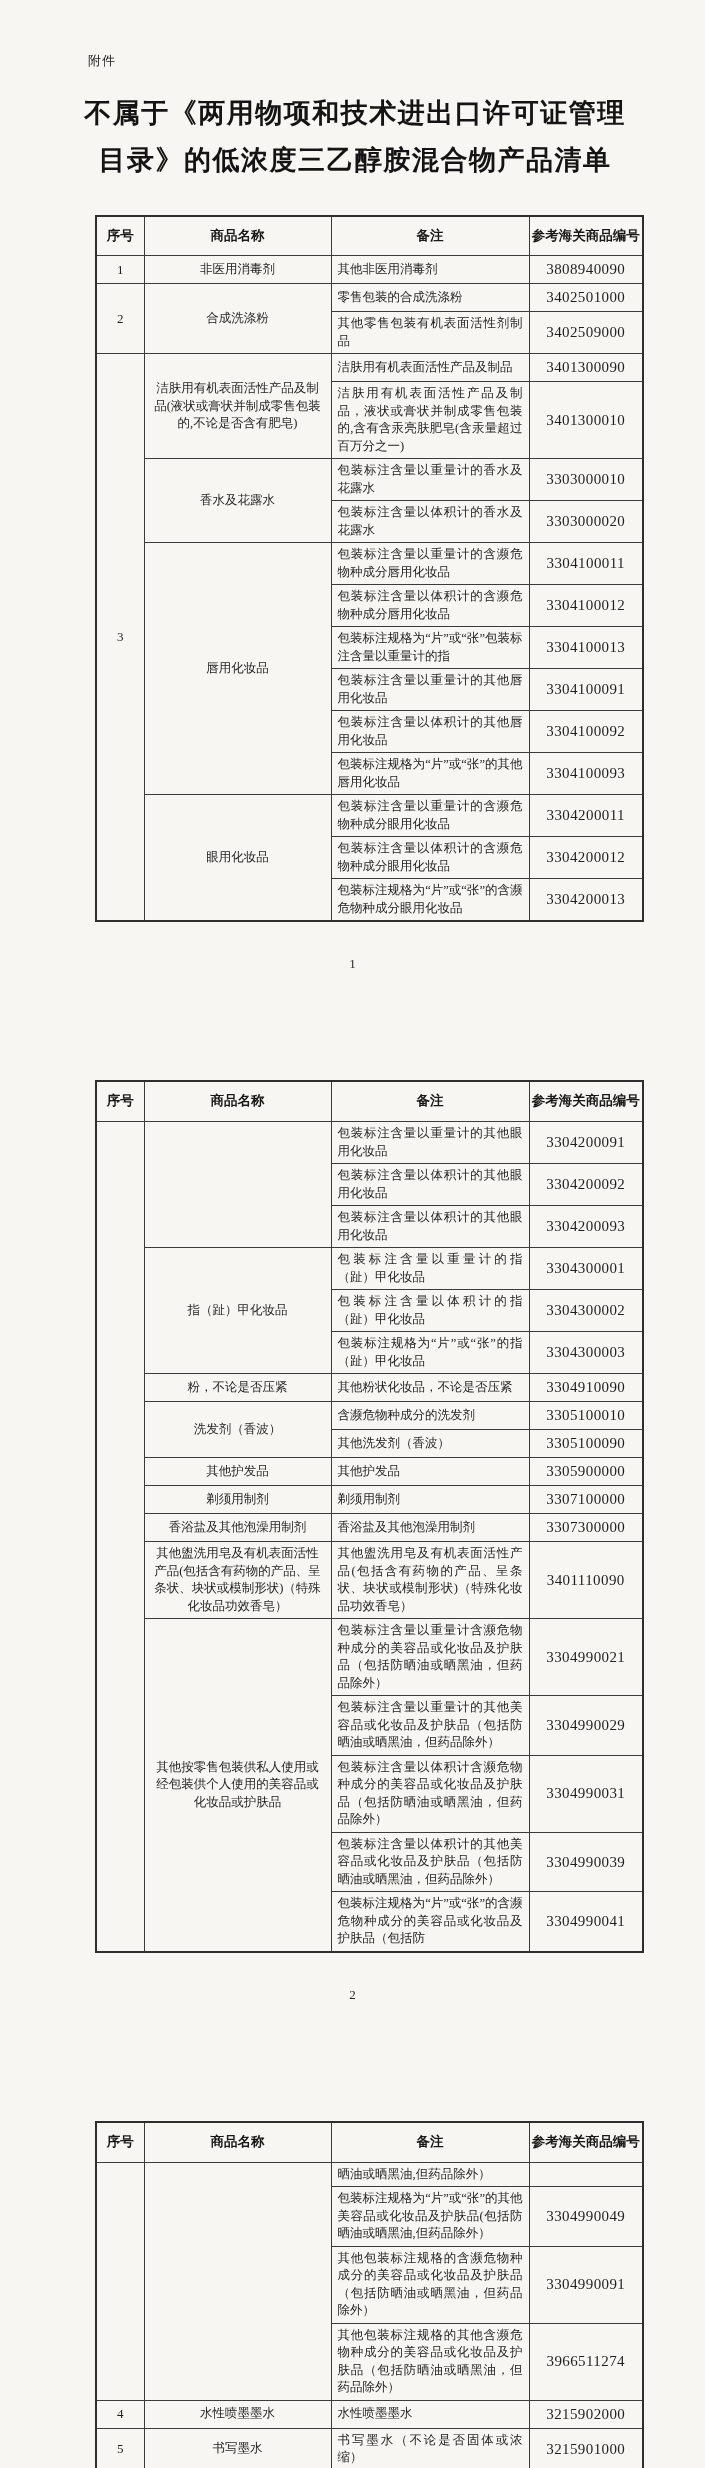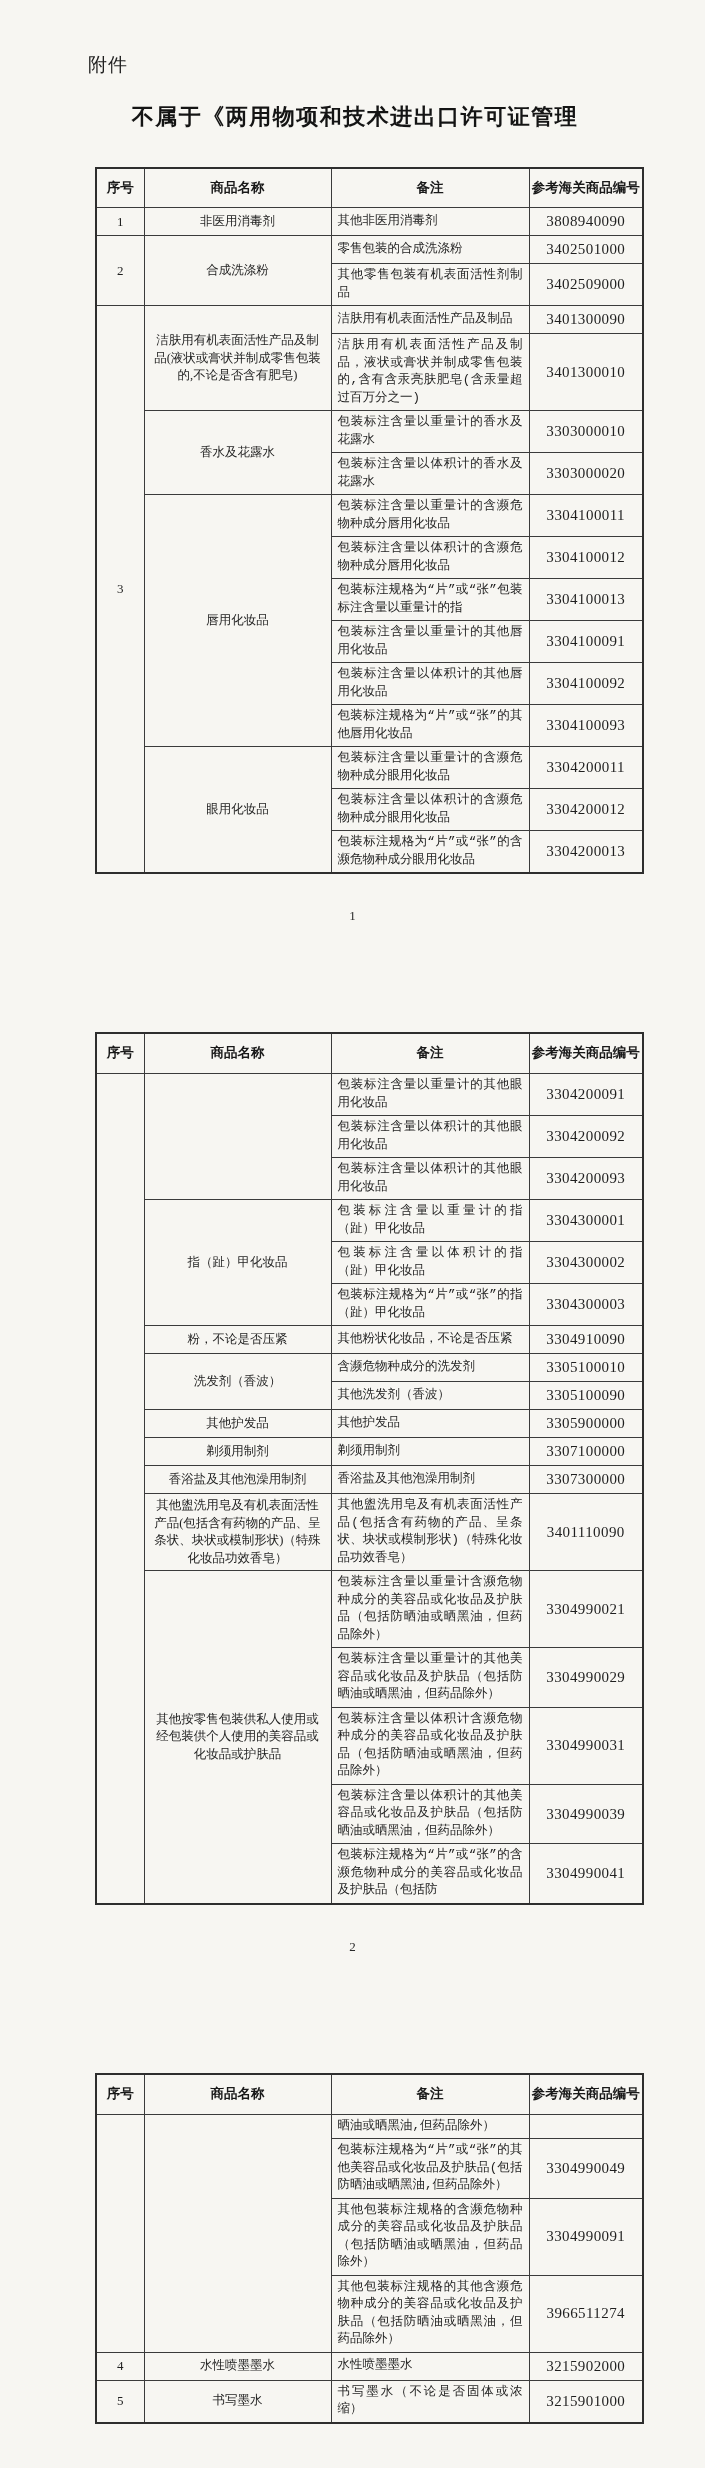--- a/index.html
+++ b/index.html
@@ -5,27 +5,27 @@
   html,body{margin:0;padding:0;}
   body{
     width:705px;height:2468px;overflow:hidden;
     background:#f7f6f2;
     color:#1f1f1f;
     font-family:"Liberation Serif","DejaVu Serif",serif;
   }
   .sheet{position:relative;width:705px;height:2468px;}
   .attachment{
     margin:52px 16px 0 88px;
-    font-size:19px;
+    font-size:13px;
     letter-spacing:1px;
   }
   .title{
     margin:20px 40px 0 45px;
     text-align:center;
-    font-size:22px;
+    font-size:27px;
     font-weight:bold;
     line-height:1.75;
     letter-spacing:1.5px;
     color:#141414;
   }
   table.list{
     border-collapse:collapse;
     table-layout:fixed;
     width:547px;
     margin-left:95px;
@@ -50,21 +50,21 @@
     white-space:nowrap;
     padding:10px 2px;
     color:#191919;
   }
   col.w0{width:48px;}
   col.w1{width:187px;}
   col.w2{width:198px;}
   col.w3{width:114px;}
   td.c0{text-align:center;font-size:13px;}
   td.c1{text-align:center;}
-  td.c2{text-align:justify;text-align-last:left;font-family:Liberation Mono, monospace;}
+  td.c2{text-align:justify;text-align-last:left;}
   td.c3{text-align:center;font-size:15px;letter-spacing:.4px;}
   .pagenum{
     margin-top:34px;
     text-align:center;
     font-size:13px;
     color:#2a2a2a;
   }
   .footnote{
     margin:8px 40px 0 118px;
     font-size:13.5px;
@@ -72,21 +72,21 @@
     color:#222;
   }
 </style>
 </head>
 <body>
 
 <div class="sheet">
 
   <div class="attachment">附件</div>
 
-  <h1 class="title"><span>不属于《两用物项和技术进出口许可证管理</span><br></h1>
+  <h1 class="title"><span>不属于《两用物项和技术进出口许可证管理</span><br><span>目录》的低浓度三乙醇胺混合物产品清单</span></h1>
 
   <table class="list t1">
     <colgroup>
         <col class="w0">
         <col class="w1">
         <col class="w2">
         <col class="w3">
       </colgroup>
     <thead>
       <tr>

